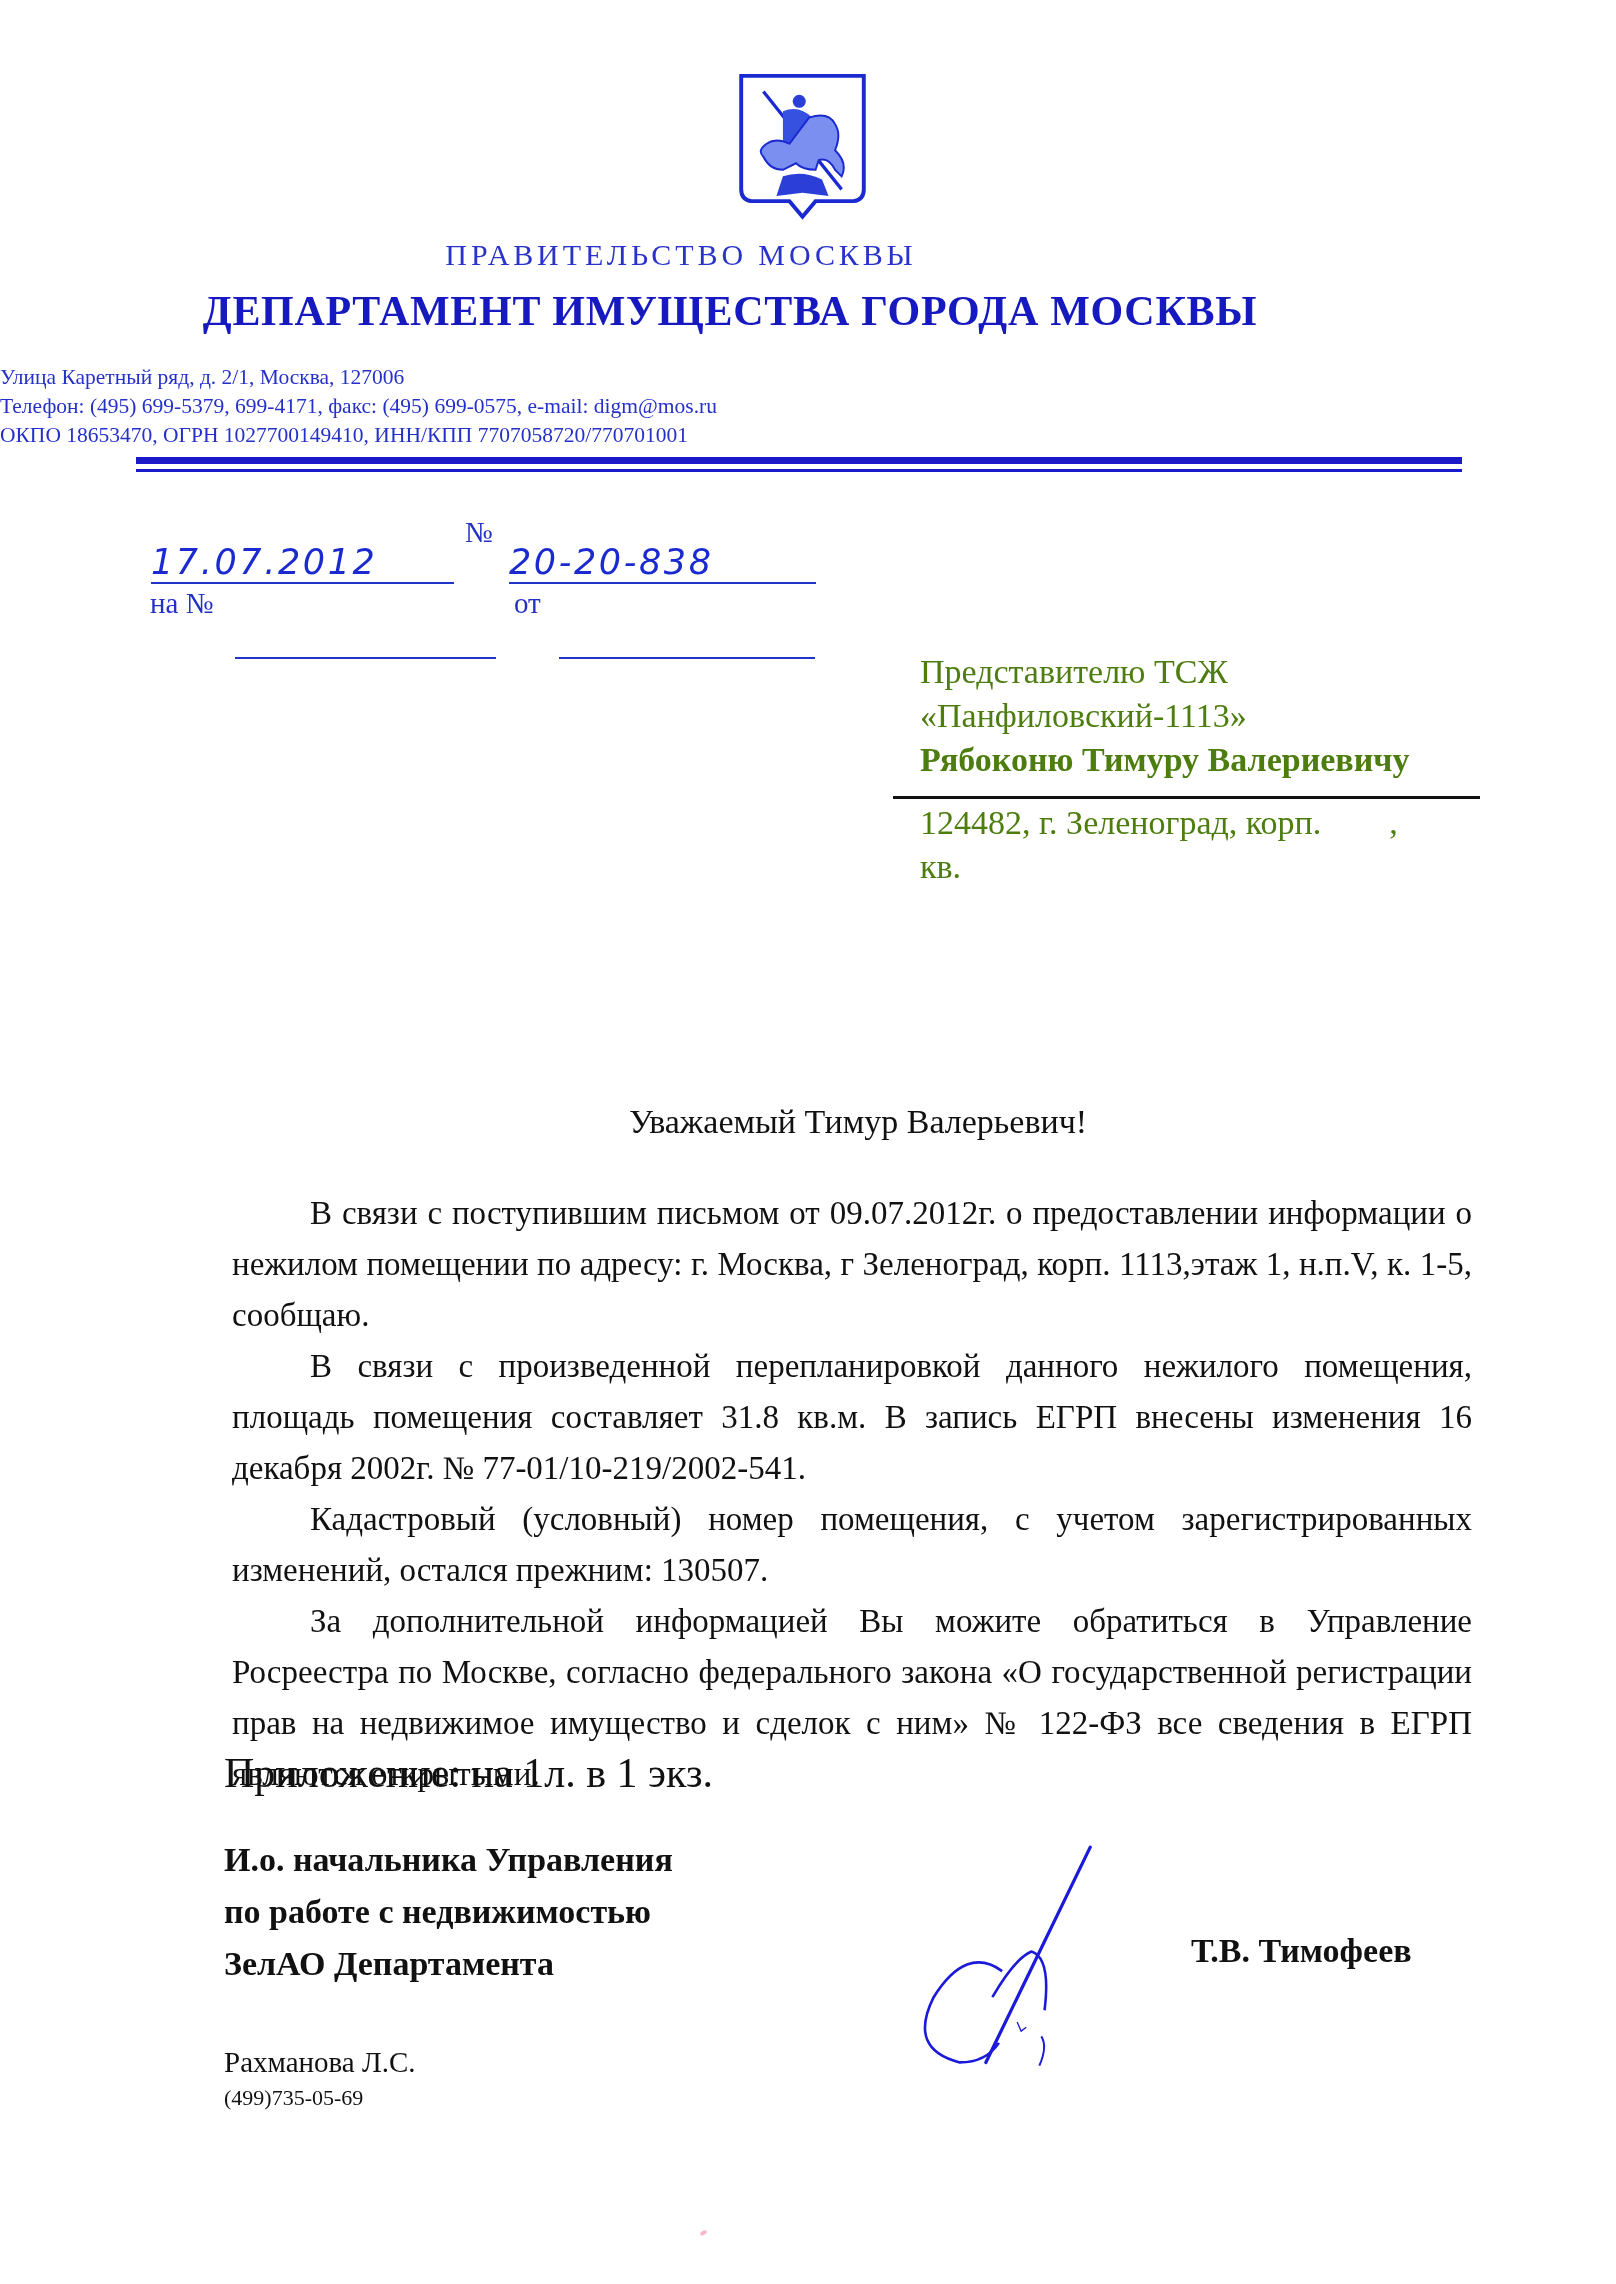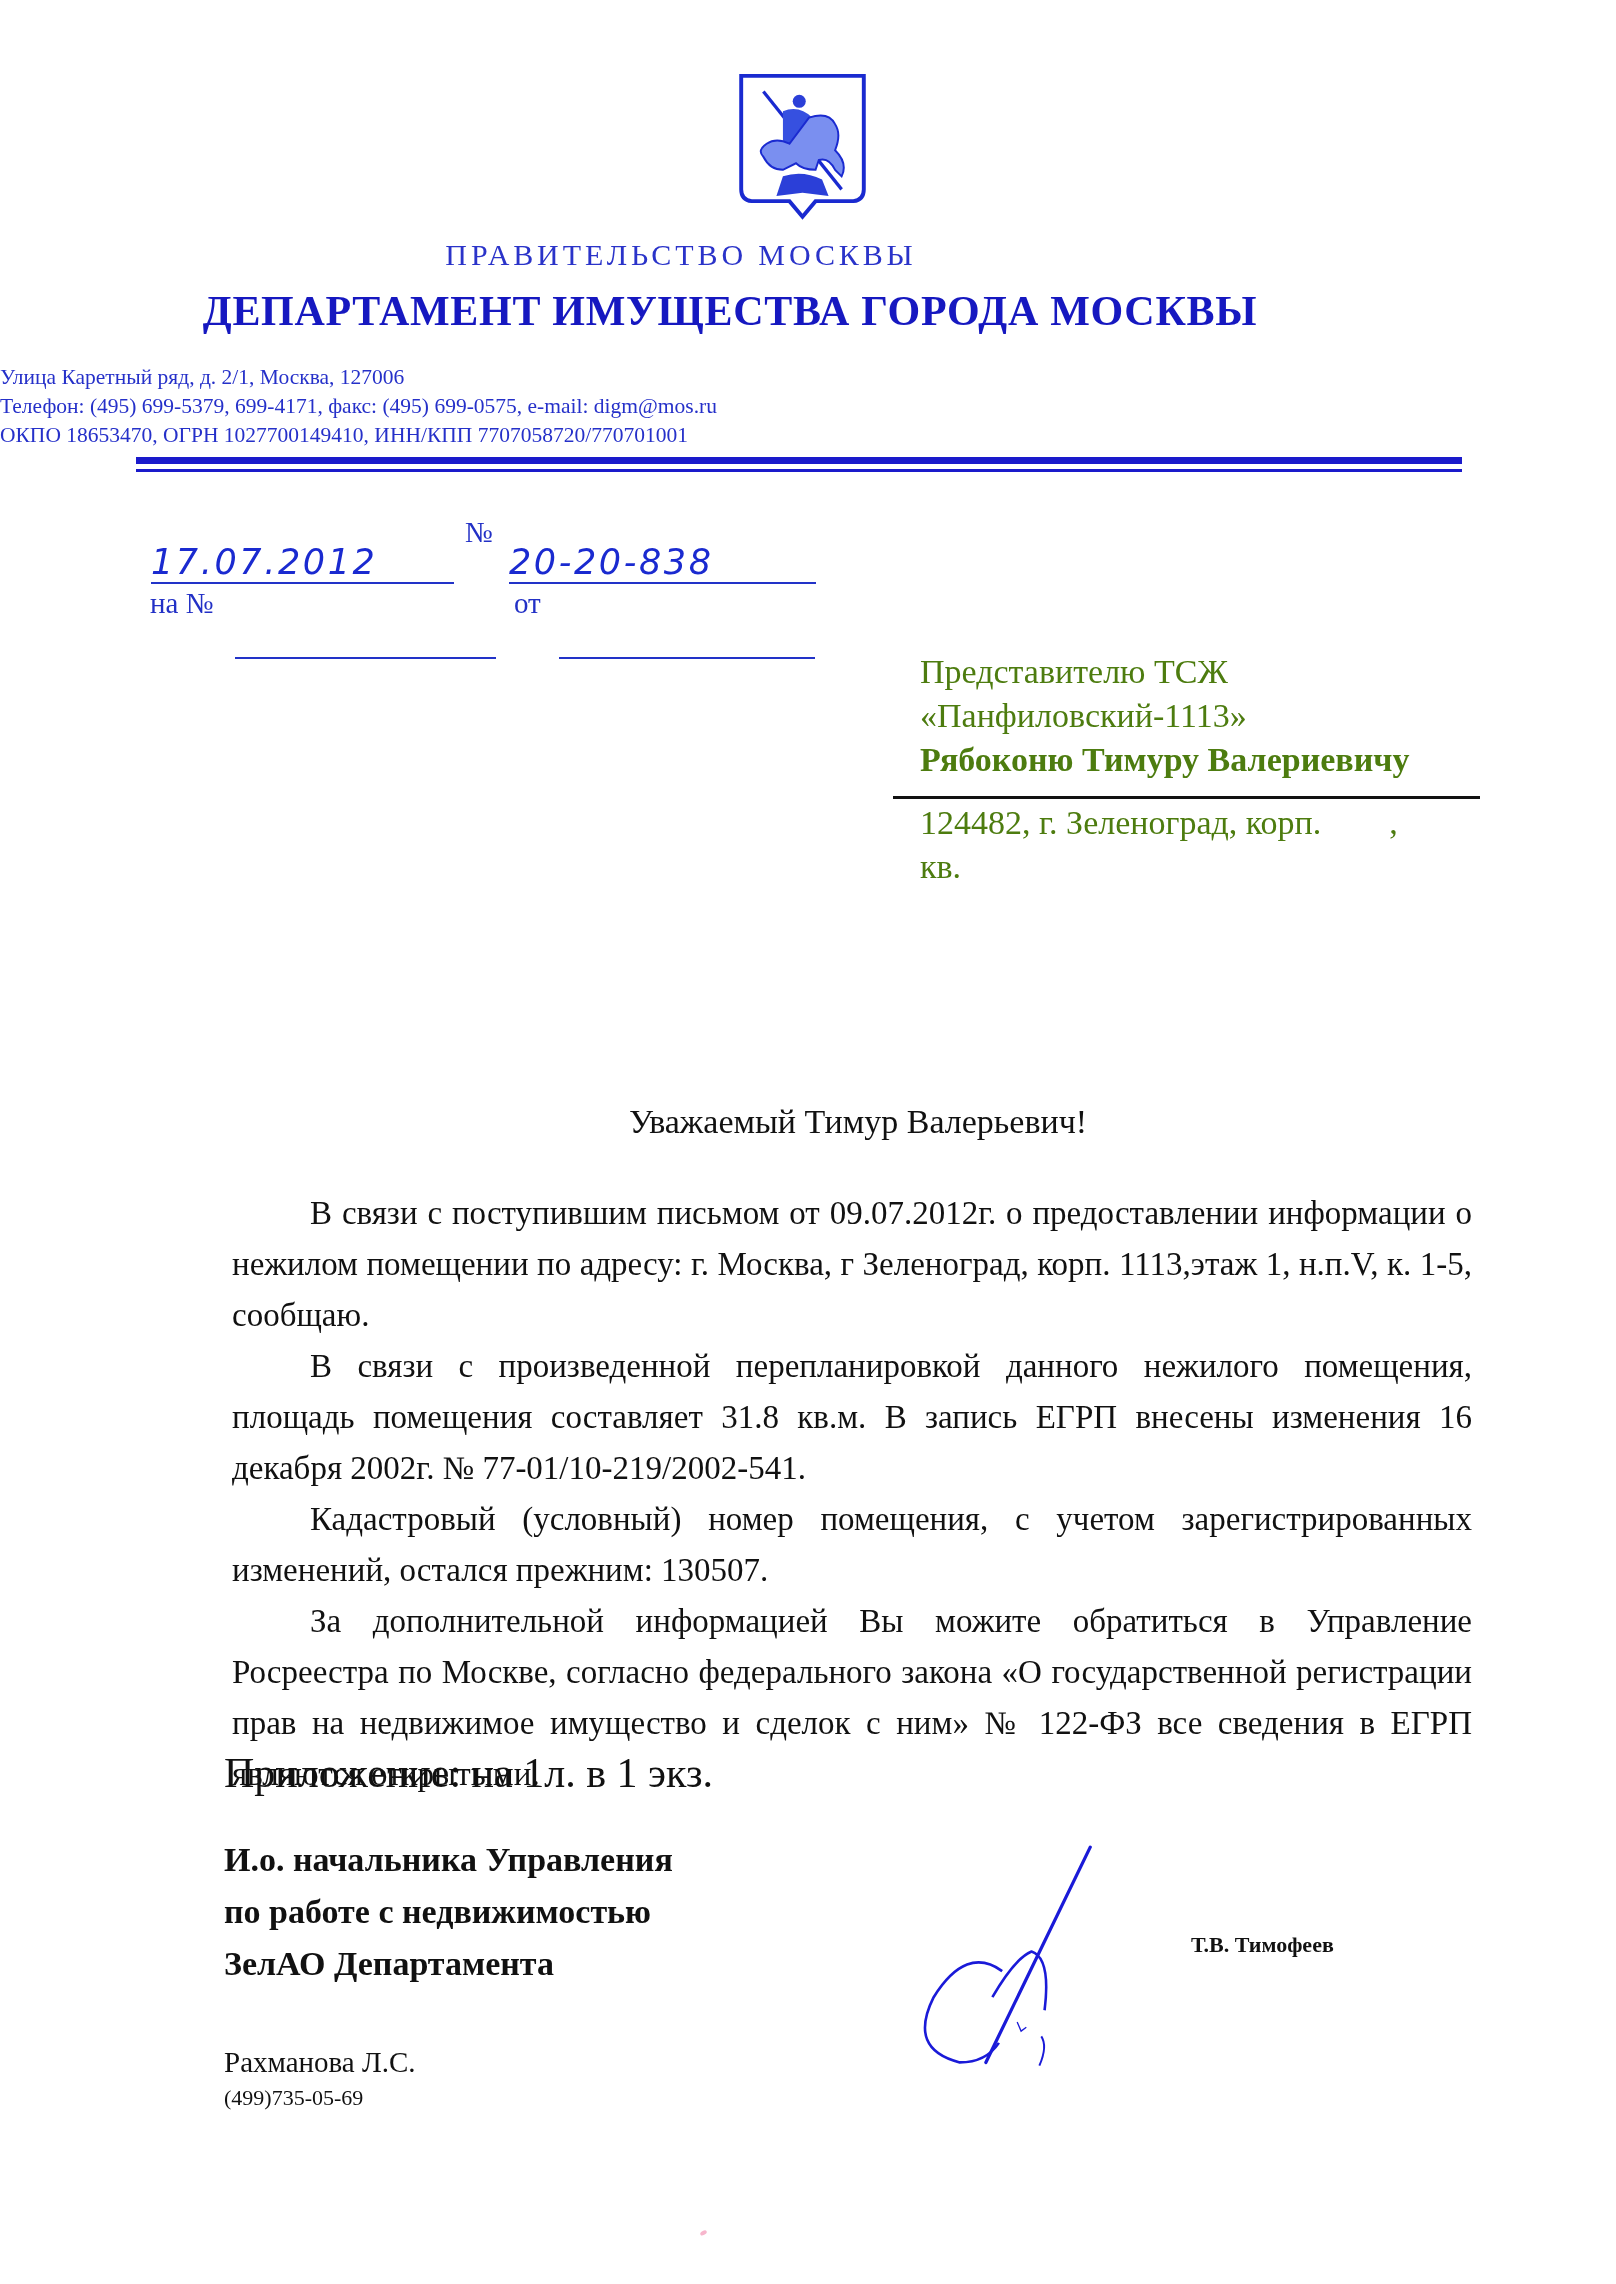--- a/index.html
+++ b/index.html
@@ -16,21 +16,21 @@
   .uline { border-bottom:2px solid #2233c8;margin-top:36px; }
   .num-sign { font-size:29px; color:#2230c6; }
   .recipient { left:920px; font-size:34px; color:#4d7c0f; }
   .rcp-bold { font-weight:bold; }
   .rcp-rule { left:893px; top:796px; width:587px; height:2.6px; background:#111; }
   .greeting { left:0; width:1616px; top:1103px; text-align:center; font-size:34px; padding-left:100px; box-sizing:border-box; }
   .body { left:232px; width:1240px; top:1188px; font-size:33px; line-height:51px; text-align:justify; }
   .body p { margin:0; text-indent:78px; }
   .appendix { left:224px; top:1749px; font-size:42px; }
   .signer { left:224px; top:1834px; font-size:34px; font-weight:bold; line-height:52px; }
-  .signame { left:1191px; top:1932px; font-size:22px; font-weight:bold; }
+  .signame { left:1191px; top:1932px; font-size:34px; font-weight:bold; }
   .sig { left:888px; top:1821px; width:274px; height:248px; }
   .exec { left:224px; top:2046px; font-size:29px; }
   .exec-phone { left:224px; top:2085px; font-size:22px; }
   .speck { left:700px; top:2231px; width:6.5px; height:3.9px; background:#f7b6cc; border-radius:50%; transform:rotate(-30deg); }
 </style>
 </head>
 <body>
 
 <div class="abs crest">
   <svg width="131" height="150" viewBox="0 0 200 230">

